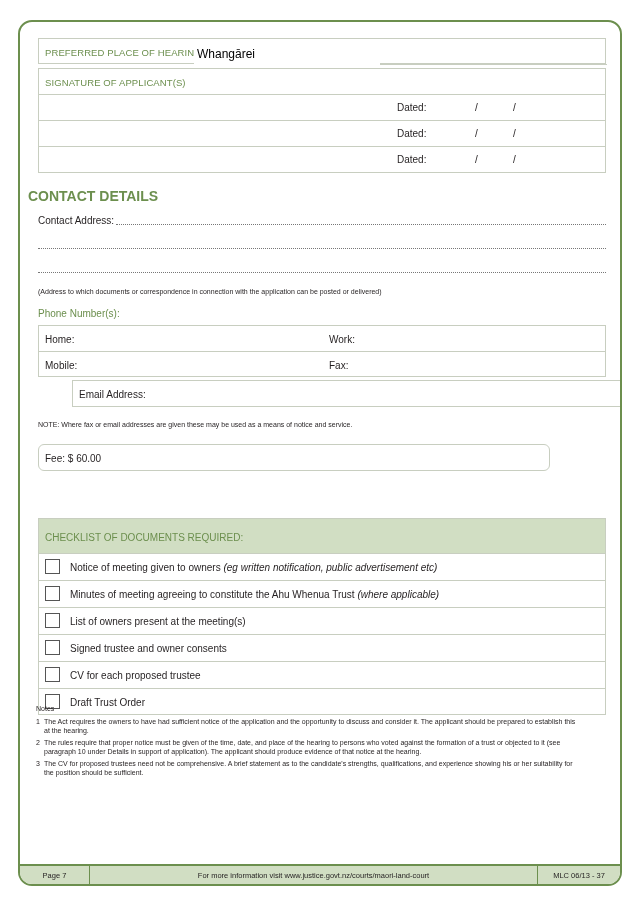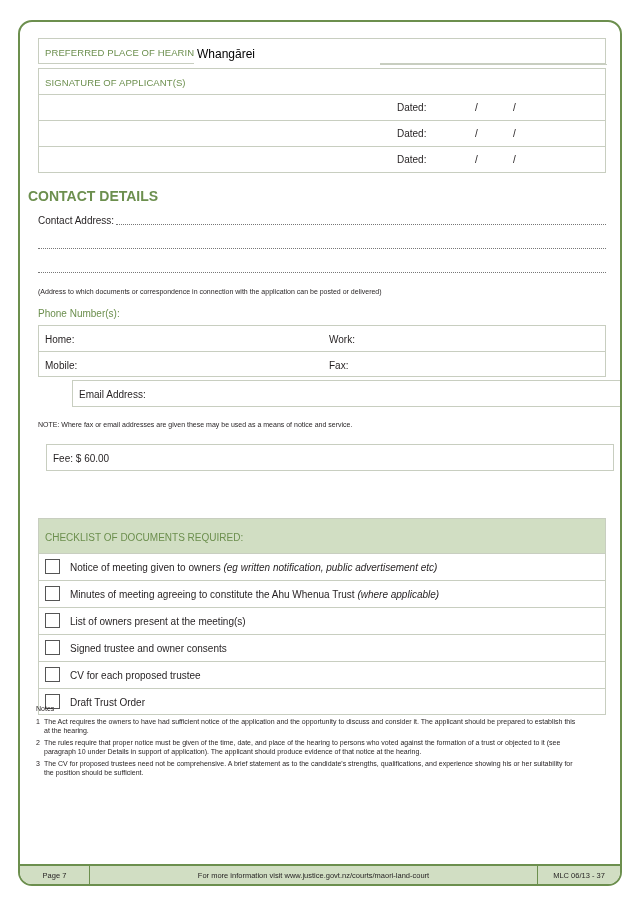--- a/index.html
+++ b/index.html
@@ -45,21 +45,21 @@
     .phone-row { height: 26px; position: relative; border-bottom: 1px solid #c8cec0; }
     .phone-row:last-child { border-bottom: none; }
     .phone-row .l1 { position: absolute; left: 6px; top: 8px; font-size: 10px; }
     .phone-row .l2 { position: absolute; left: 290px; top: 8px; font-size: 10px; }
 
     #email-box { left: 18px; top: 358px; width: 568px; height: 27px; margin-left: 34px; }
     #email-box span { position: absolute; left: 6px; top: 8px; font-size: 10px; }
 
     #note-text { position: absolute; left: 18px; top: 399px; font-size: 7px; }
 
-    #fee-box { left: 26px; top: 422px; width: 568px; height: 27px; }
+    #fee-box { left: 18px; top: 422px; width: 512px; height: 27px; border-radius: 6px; }
     #fee-box span { position: absolute; left: 6px; top: 8px; font-size: 10px; }
 
     
     #checklist { left: 18px; top: 468px; width: 568px; height: 197px; margin-top: 28px; }
     #checklist .head {
       height: 35px; background: #d1dec3; border-bottom: 1px solid #c8cec0; position: relative;
     }
     #checklist .head span { position: absolute; left: 6px; top: 13px; font-size: 10px; color: #6c8f4e; }
     .check-row { height: 27px; position: relative; border-bottom: 1px solid #c8cec0; }
     .check-row:last-child { border-bottom: none; }

